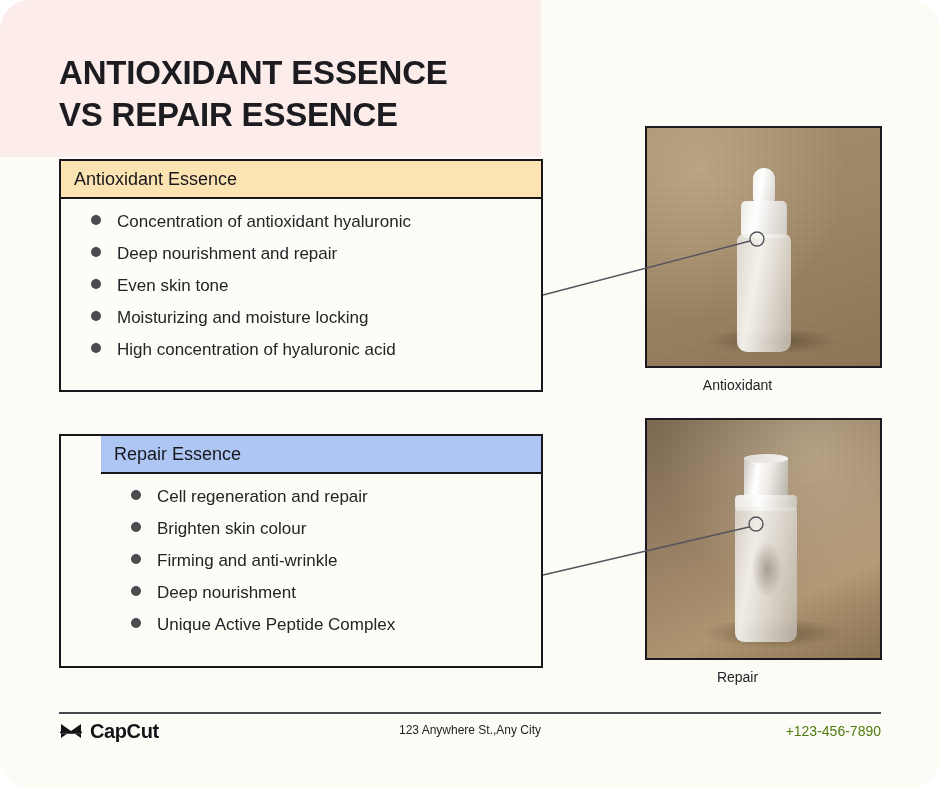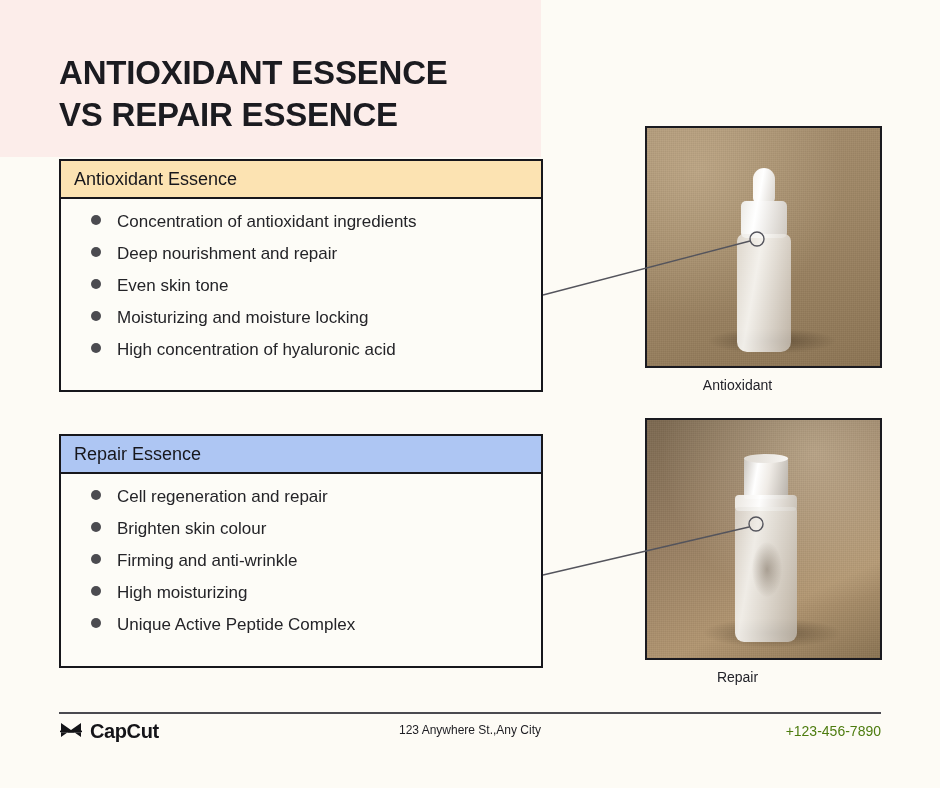--- a/index.html
+++ b/index.html
@@ -10,20 +10,21 @@
   }
   body {
     font-family: "Liberation Sans", sans-serif;
   }
   #page {
     position: relative;
     width: 940px;
     height: 788px;
     background: #FDFBF5;
     overflow: hidden;
+    border-radius: 30px;
   }
 
   
   #pink-panel {
     position: absolute;
     left: 0;
     top: 0;
     width: 541px;
     height: 157px;
     background: #FCEDEA;
@@ -46,21 +47,21 @@
   
   .cmp-box {
     position: absolute;
     left: 59px;
     width: 484px;
     border: 2.5px solid #17171c;
     background: #FDFCF7;
     box-sizing: border-box;
   }
   #box-antioxidant { top: 159px; height: 233px; }
-  #box-repair      { top: 434px; height: 234px; }
+  #box-repair      { top: 434px; height: 234px; padding-left: 40px; }
 
   .cmp-header {
     height: 38px;
     border-bottom: 2.5px solid #17171c;
     display: flex;
     align-items: center;
     padding-left: 13px;
     box-sizing: border-box;
     font-size: 18px;
     color: #17171c;
@@ -209,21 +210,21 @@
     top: 712px;
     width: 822px;
     height: 2px;
     background: #4a4a50;
   }
   #footer-brand {
     position: absolute;
     left: 59px;
     top: 720px;
     display: flex;
-    align-items: flex-start;
+    align-items: flex-end;
   }
   #brand-name {
     font-size: 20px;
     font-weight: bold;
     color: #141418;
     letter-spacing: -0.4px;
     margin-left: 7px;
   }
   #footer-address {
     position: absolute;
@@ -252,21 +253,21 @@
   <div id="page-title">ANTIOXIDANT ESSENCE
 VS REPAIR ESSENCE</div>
 
   <div class="cmp-box" id="box-antioxidant">
     <div class="cmp-header">
       <span>Antioxidant Essence</span>
     </div>
     <ul class="cmp-list">
       <li>
         <span class="bullet"></span>
-        <span>Concentration of antioxidant ingredients</span>
+        <span>Concentration of antioxidant hyaluronic</span>
       </li>
       <li>
         <span class="bullet"></span>
         <span>Deep nourishment and repair</span>
       </li>
       <li>
         <span class="bullet"></span>
         <span>Even skin tone</span>
       </li>
       <li>
@@ -292,21 +293,21 @@
       <li>
         <span class="bullet"></span>
         <span>Brighten skin colour</span>
       </li>
       <li>
         <span class="bullet"></span>
         <span>Firming and anti-wrinkle</span>
       </li>
       <li>
         <span class="bullet"></span>
-        <span>High moisturizing</span>
+        <span>Deep nourishment</span>
       </li>
       <li>
         <span class="bullet"></span>
         <span>Unique Active Peptide Complex</span>
       </li>
     </ul>
   </div>
 
   <div class="img-frame" id="img-frame-antioxidant">
     <div class="photo" id="photo-antioxidant">

